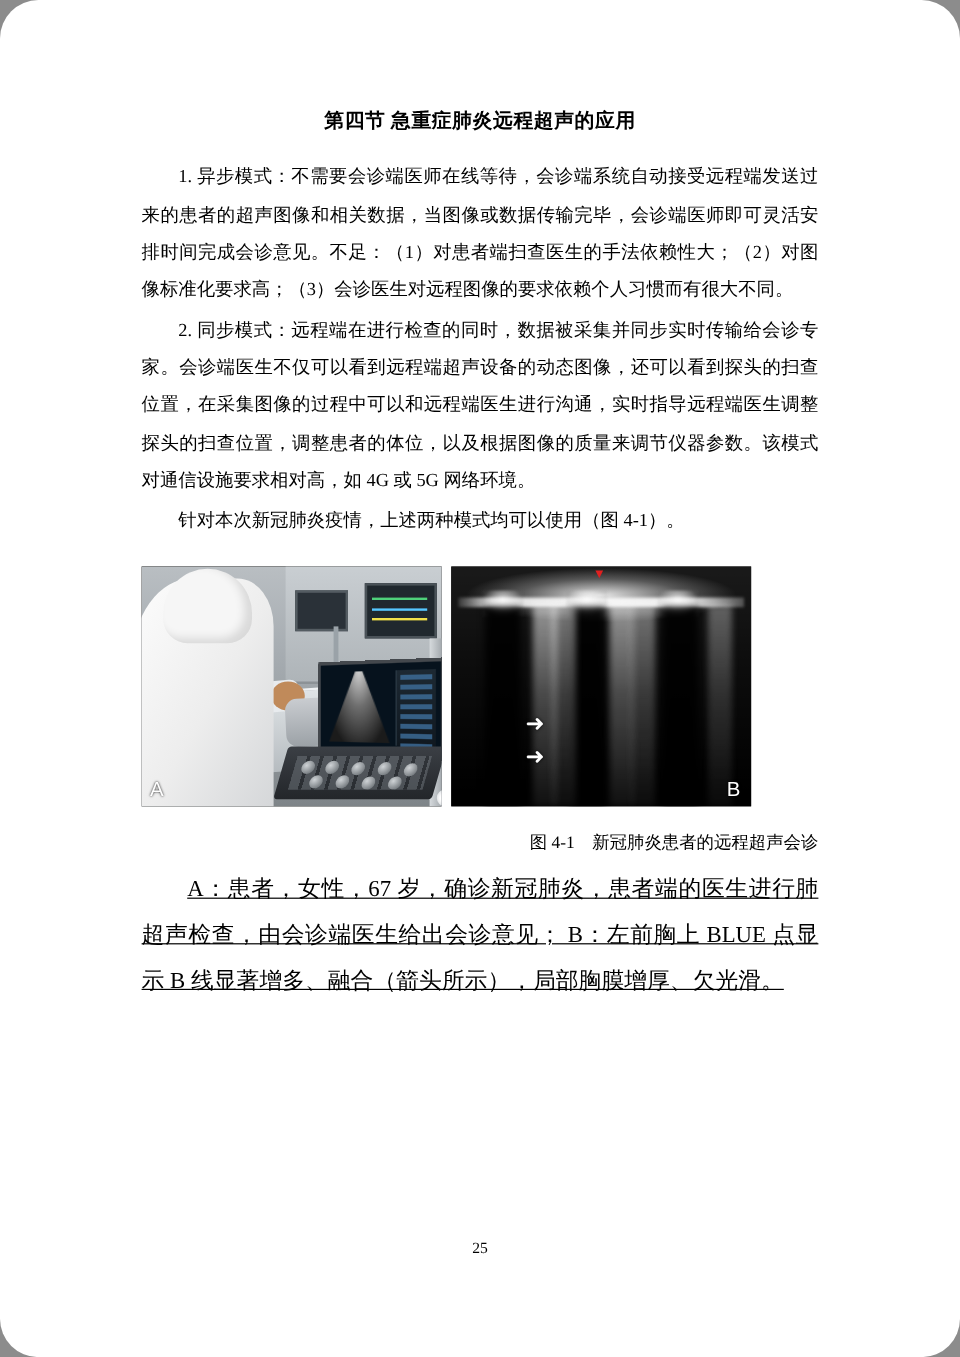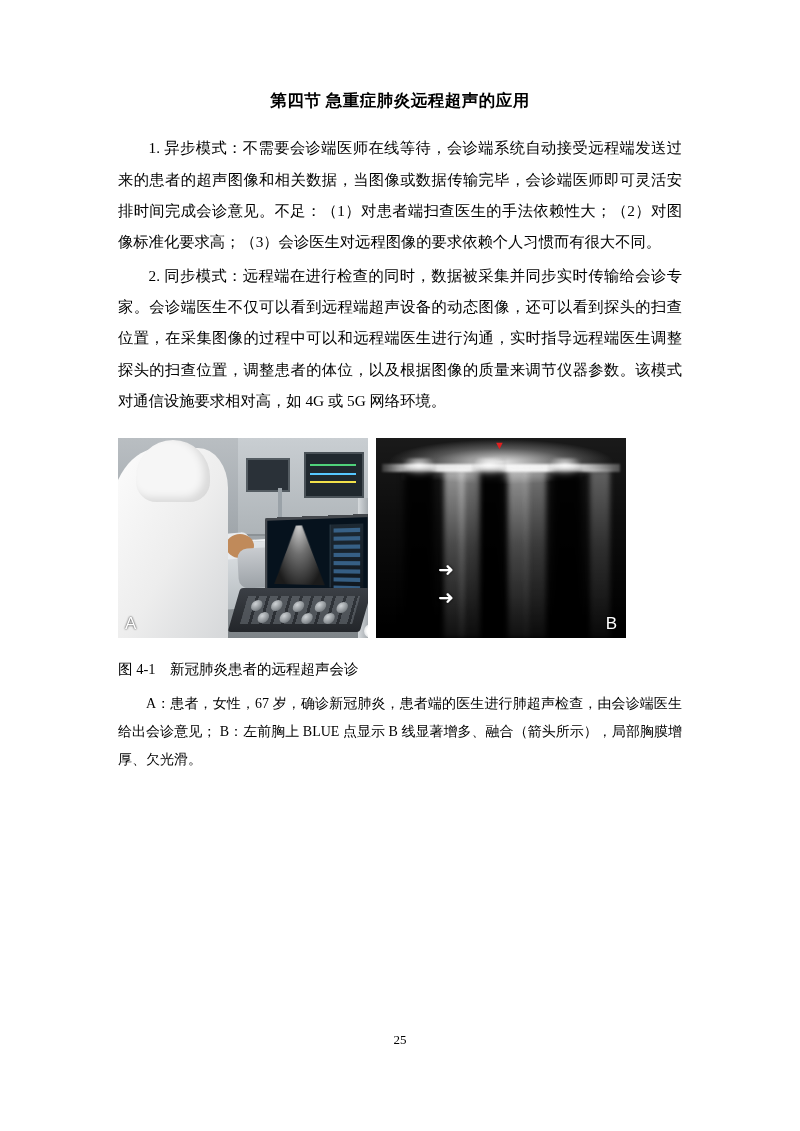--- a/index.html
+++ b/index.html
@@ -10,20 +10,21 @@
   .page {
     position: relative;
     width: 800px;
     height: 1131px;
     background: #ffffff;
     margin: 0 auto;
     overflow: hidden;
     font-family: "Liberation Serif", "DejaVu Serif", serif;
     color: #000000;
     box-sizing: border-box;
+    border-radius: 32px;
   }
   .content {
     position: absolute;
     left: 118px;
     top: 88px;
     width: 564px;
   }
   .doc-title {
     text-align: center;
     font-size: 16.5px;
@@ -218,31 +219,32 @@
     color: #e02020; font-size: 11px; font-family: "Liberation Sans", sans-serif;
     line-height: 10px; text-align: center;
   }
   .us-arrow {
     position: absolute; color: #fff; font-size: 19px; line-height: 1;
     font-family: "DejaVu Sans", sans-serif; font-weight: bold;
     text-shadow: 0 0 3px rgba(0,0,0,0.9);
   }
   .fig-caption {
     margin-top: 18px;
-    text-align: left;
+    text-align: right;
     font-size: 14.5px;
     line-height: 1.9;
   }
   .fig-desc {
-    font-size: 14px;
+    font-size: 19px;
     line-height: 2.0;
     margin-top: 6px;
     text-indent: 2em;
     text-align: justify;
     text-justify: inter-ideograph;
+    text-decoration: underline;
   }
   .page-number {
     position: absolute;
     left: 0; right: 0;
     top: 1032px;
     text-align: center;
     font-size: 13px;
     font-family: "Liberation Serif", serif;
   }
 </style>
@@ -250,20 +252,21 @@
 <body>
 
 <div class="page">
   <div class="content">
 
     <h1 class="doc-title">第四节 急重症肺炎远程超声的应用</h1>
 
 
     <p class="para">1. 异步模式：不需要会诊端医师在线等待，会诊端系统自动接受远程端发送过来的患者的超声图像和相关数据，当图像或数据传输完毕，会诊端医师即可灵活安排时间完成会诊意见。不足：（1）对患者端扫查医生的手法依赖性大；（2）对图像标准化要求高；（3）会诊医生对远程图像的要求依赖个人习惯而有很大不同。</p>
     <p class="para">2. 同步模式：远程端在进行检查的同时，数据被采集并同步实时传输给会诊专家。会诊端医生不仅可以看到远程端超声设备的动态图像，还可以看到探头的扫查位置，在采集图像的过程中可以和远程端医生进行沟通，实时指导远程端医生调整探头的扫查位置，调整患者的体位，以及根据图像的质量来调节仪器参数。该模式对通信设施要求相对高，如 4G 或 5G 网络环境。</p>
+    <p class="para">针对本次新冠肺炎疫情，上述两种模式均可以使用（图 4-1）。</p>
 
     <div class="figures">
 
       <div class="fig left">
         <div class="photo-icu">
           <div class="icu-wallpanel"></div>
           <div class="icu-monitor2"></div>
           <div class="icu-monitor">
               <div class="trace"></div>
             </div>

